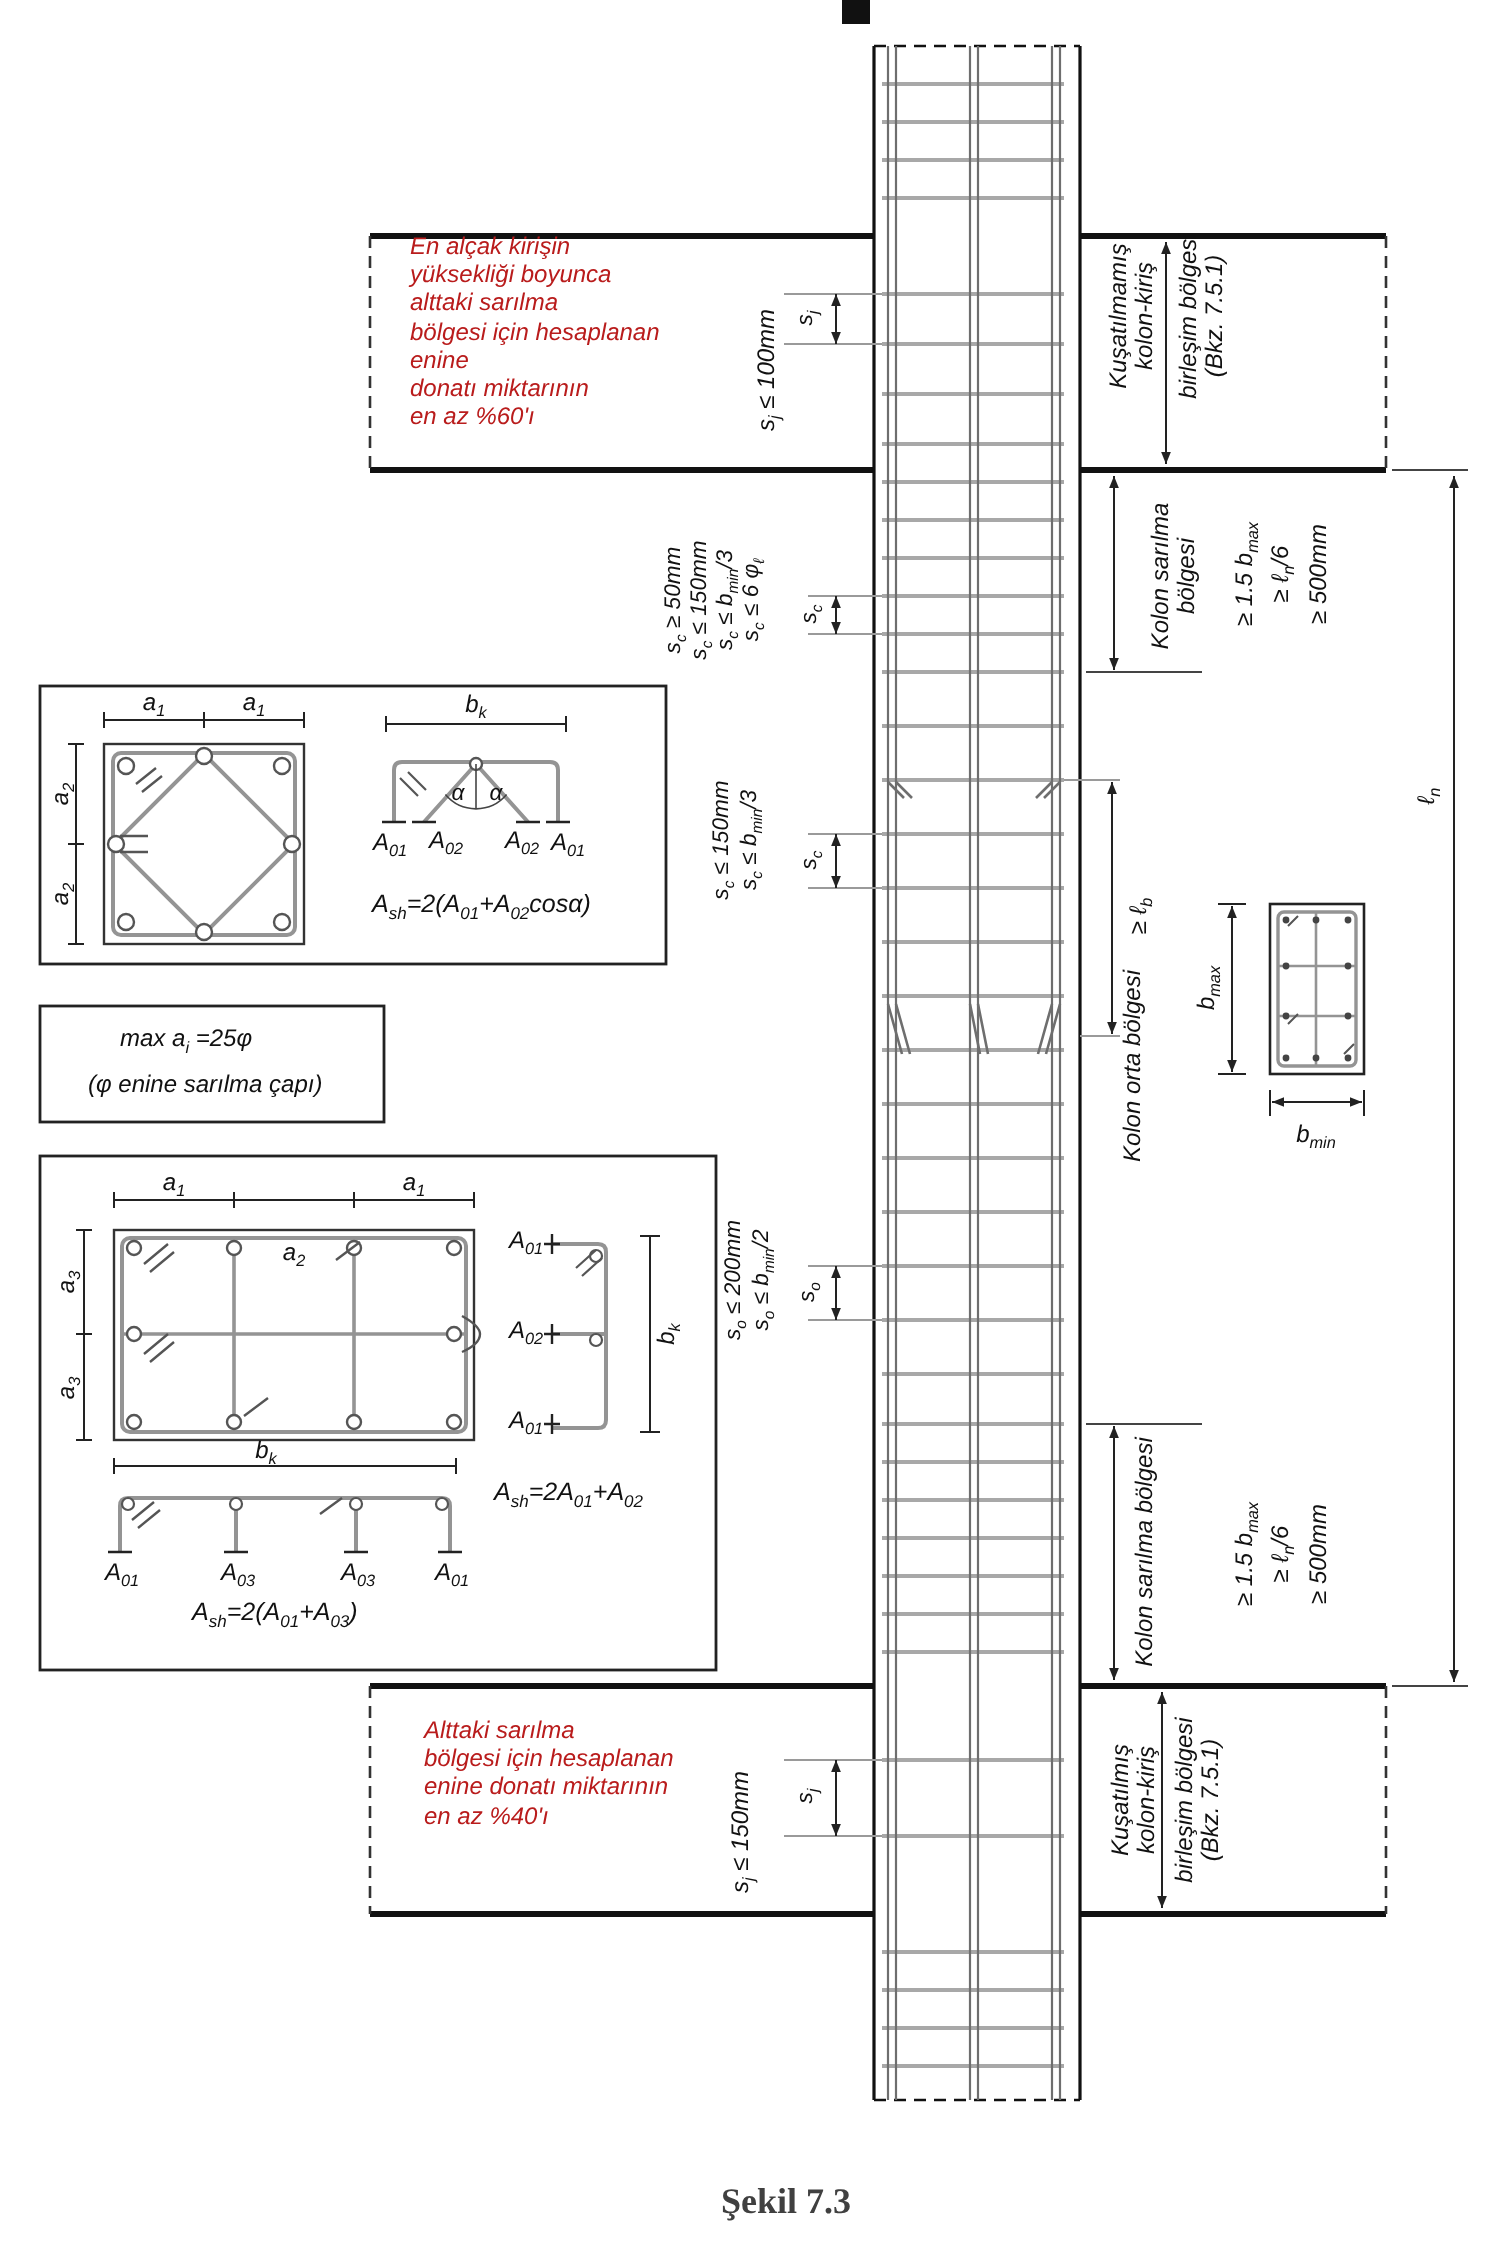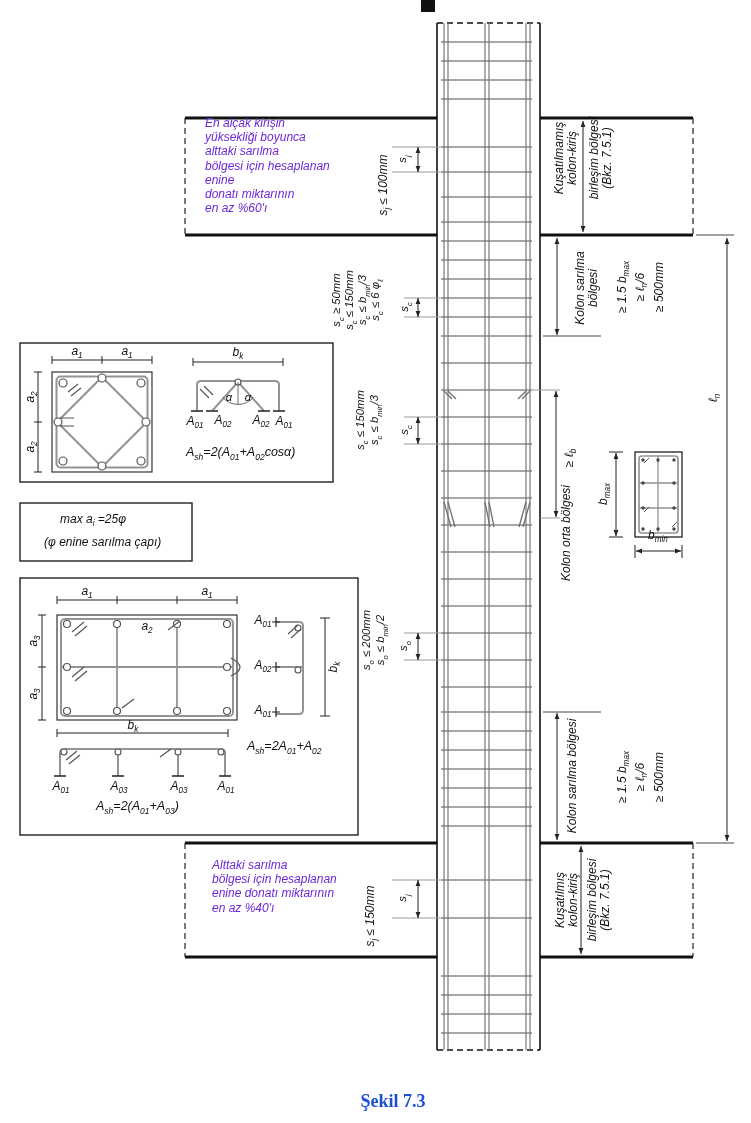--- a/index.html
+++ b/index.html
@@ -6,23 +6,23 @@
   #fig{position:relative;width:751px;height:1123px;background:#fff;overflow:hidden;
        font-family:"Liberation Sans",sans-serif;}
   svg{position:absolute;left:0;top:0;}
   .lbl{position:absolute;font:italic 12px "Liberation Sans",sans-serif;color:#111;
        white-space:nowrap;transform:translate(-50%,-50%);}
   .rot{transform:translate(-50%,-50%) rotate(-90deg);}
   .la{transform:none;}
   .sm{font-size:11.3px;}
   .fm{font-size:12.5px;}
   .blk{position:absolute;font:italic 12px/14.2px "Liberation Sans",sans-serif;
-       color:#6d28d9;white-space:pre-line;}
+       color:#b91c1c;white-space:pre-line;}
   sub{font-size:.68em;}
-  .cap{position:absolute;font:700 18px "Liberation Serif",serif;color:#1d4ed8;
+  .cap{position:absolute;font:700 18px "Liberation Serif",serif;color:#404040;
        transform:translate(-50%,-50%);font-style:normal;}
 </style>
 </head>
 <body>
 
 <div id="fig">
 
 <svg width="751" height="1123" viewBox="0 0 751 1123">
   <defs>
     <marker id="arrE" viewBox="0 0 8 8" refX="7.4" refY="4" markerWidth="6.5" markerHeight="6.5" orient="auto">
@@ -216,21 +216,21 @@
 <div class="lbl rot" style="left:714px;top:398px">ℓ<sub>n</sub></div>
 
 <div class="lbl rot sm" style="left:362px;top:420px">s<sub>c</sub> ≤ 150mm</div>
 <div class="lbl rot sm" style="left:376px;top:420px">s<sub>c</sub> ≤ b<sub>min</sub>/3</div>
 <div class="lbl rot sm" style="left:406px;top:430px">s<sub>c</sub></div>
 
 <div class="lbl rot" style="left:570px;top:458px">≥ ℓ<sub>b</sub></div>
 <div class="lbl rot" style="left:566px;top:533px">Kolon orta bölgesi</div>
 
 <div class="lbl rot" style="left:604px;top:494px">b<sub>max</sub></div>
-<div class="lbl" style="left:658px;top:536px">b<sub>min</sub></div>
+<div class="lbl" style="left:658px;top:568px">b<sub>min</sub></div>
 
 <div class="lbl rot sm" style="left:368px;top:640px">s<sub>o</sub> ≤ 200mm</div>
 <div class="lbl rot sm" style="left:382px;top:640px">s<sub>o</sub> ≤ b<sub>min</sub>/2</div>
 <div class="lbl rot sm" style="left:405px;top:646px">s<sub>o</sub></div>
 
 <div class="lbl rot" style="left:572px;top:776px">Kolon sarılma bölgesi</div>
 <div class="lbl rot" style="left:623px;top:777px">≥ 1.5 b<sub>max</sub></div>
 <div class="lbl rot" style="left:641px;top:777px">≥ ℓ<sub>n</sub>/6</div>
 <div class="lbl rot" style="left:659px;top:777px">≥ 500mm</div>
 

